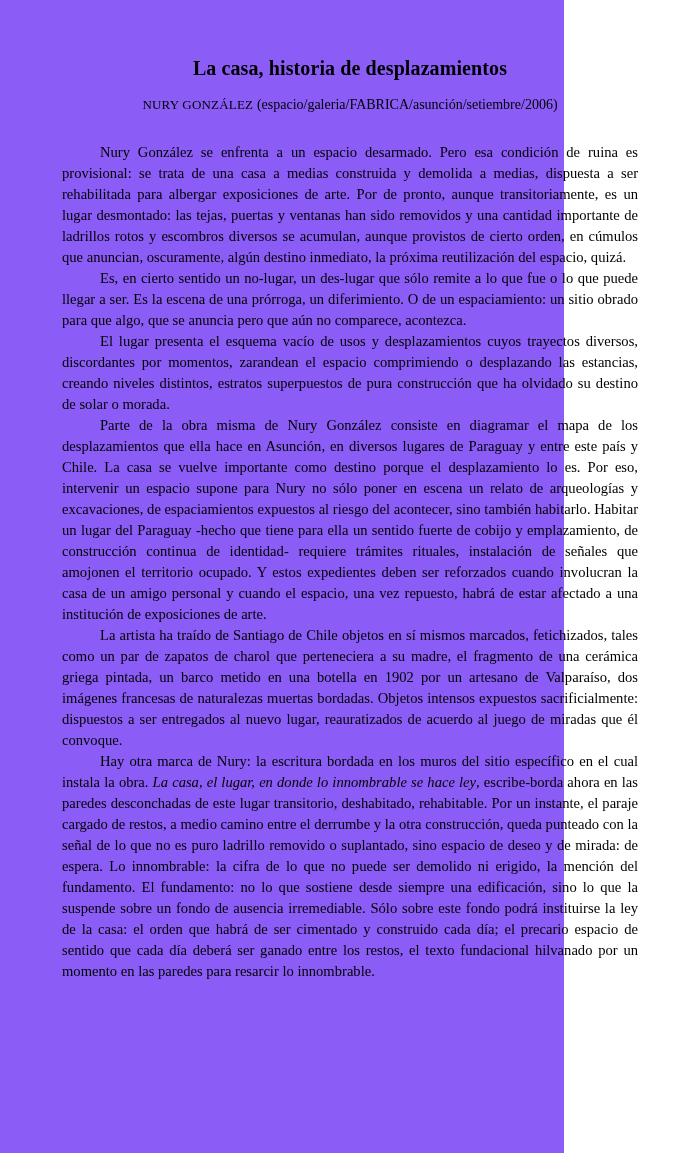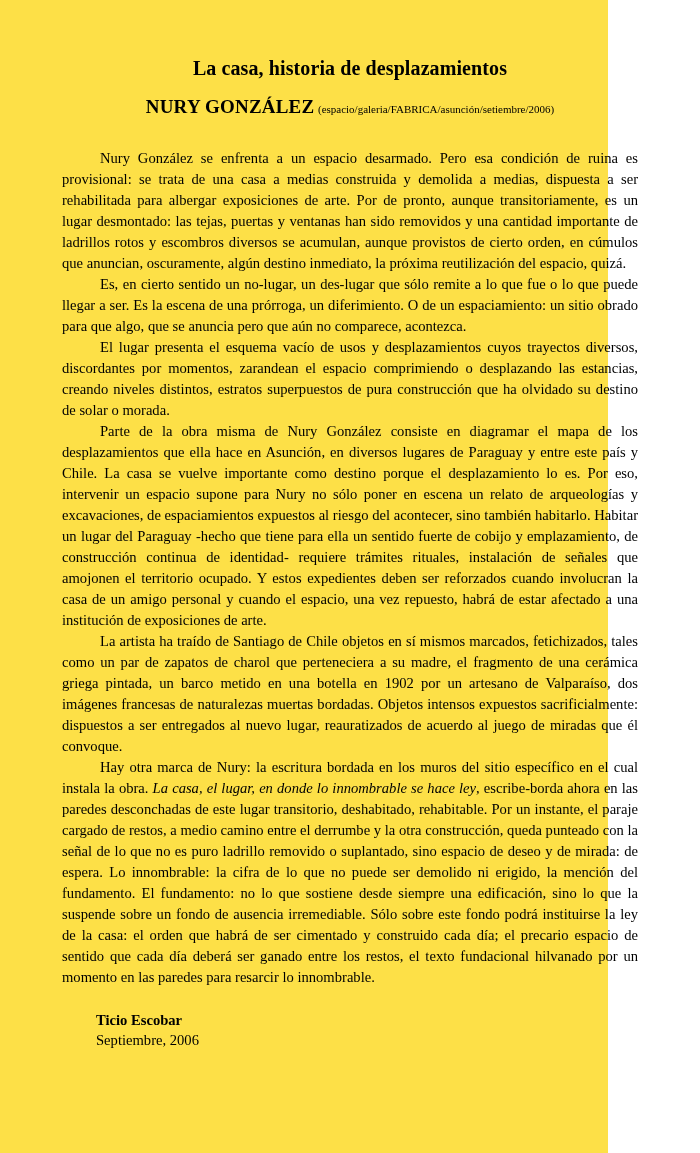--- a/index.html
+++ b/index.html
@@ -9,23 +9,23 @@
   }
   body {
     width: 700px;
     height: 1153px;
     font-family: "Liberation Serif", "DejaVu Serif", serif;
     color: #000000;
     overflow: hidden;
   }
   .page {
     position: relative;
-    width: 608px;
+    width: 564px;
     height: 1153px;
-    background: #fde047;
+    background: #8b5cf6;
     box-sizing: border-box;
     padding: 0;
   }
   .content {
     position: absolute;
     left: 62px;
     top: 0;
     width: 576px;
   }
   .doc-title {
@@ -38,26 +38,26 @@
     line-height: 1.2;
   }
   .byline {
     text-align: center;
     margin: 0;
     padding-top: 15px;
     font-size: 14.5px;
     line-height: 1.3;
   }
   .byline-author {
-    font-weight: bold;
-    font-size: 19px;
+    font-weight: normal;
+    font-size: 13px;
     letter-spacing: 0.2px;
   }
   .byline-meta {
-    font-size: 11px;
+    font-size: 14px;
     font-weight: normal;
   }
   .body-block {
     padding-top: 28px;
   }
   p.para {
     margin: 0;
     text-align: justify;
     text-justify: inter-word;
     font-size: 14.6px;
@@ -104,20 +104,16 @@
       <p class="para">Es, en cierto sentido un no-lugar, un des-lugar que sólo remite a lo que fue o lo que puede llegar a ser. Es la escena de una prórroga, un diferimiento. O de un espaciamiento: un sitio obrado para que algo, que se anuncia pero que aún no comparece, acontezca.</p>
 
       <p class="para">El lugar presenta el esquema vacío de usos y desplazamientos cuyos trayectos diversos, discordantes por momentos, zarandean el espacio comprimiendo o desplazando las estancias, creando niveles distintos, estratos superpuestos de pura construcción que ha olvidado su destino de solar o morada.</p>
 
       <p class="para">Parte de la obra misma de Nury González consiste en diagramar el mapa de los desplazamientos que ella hace en Asunción, en diversos lugares de Paraguay y entre este país y Chile. La casa se vuelve importante como destino porque el desplazamiento lo es. Por eso, intervenir un espacio supone para Nury no sólo poner en escena un relato de arqueologías y excavaciones, de espaciamientos expuestos al riesgo del acontecer, sino también habitarlo. Habitar un lugar del Paraguay -hecho que tiene para ella un sentido fuerte de cobijo y emplazamiento, de construcción continua de identidad- requiere trámites rituales, instalación de señales que amojonen el territorio ocupado. Y estos expedientes deben ser reforzados cuando involucran la casa de un amigo personal y cuando el espacio, una vez repuesto, habrá de estar afectado a una institución de exposiciones de arte.</p>
 
       <p class="para">La artista ha traído de Santiago de Chile objetos en sí mismos marcados, fetichizados, tales como un par de zapatos de charol que perteneciera a su madre, el fragmento de una cerámica griega pintada, un barco metido en una botella en 1902 por un artesano de Valparaíso, dos imágenes francesas de naturalezas muertas bordadas. Objetos intensos expuestos sacrificialmente: dispuestos a ser entregados al nuevo lugar, reauratizados de acuerdo al juego de miradas que él convoque.</p>
 
       <p class="para"><span>Hay otra marca de Nury: la escritura bordada en los muros del sitio específico en el cual instala la obra. </span><span class="it">La casa, el lugar, en donde lo innombrable se hace ley</span><span>, escribe-borda ahora en las paredes desconchadas de este lugar transitorio, deshabitado, rehabitable. Por un instante, el paraje cargado de restos, a medio camino entre el derrumbe y la otra construcción, queda punteado con la señal de lo que no es puro ladrillo removido o suplantado, sino espacio de deseo y de mirada: de espera. Lo innombrable: la cifra de lo que no puede ser demolido ni erigido, la mención del fundamento. El fundamento: no lo que sostiene desde siempre una edificación, sino lo que la suspende sobre un fondo de ausencia irremediable. Sólo sobre este fondo podrá instituirse la ley de la casa: el orden que habrá de ser cimentado y construido cada día; el precario espacio de sentido que cada día deberá ser ganado entre los restos, el texto fundacional hilvanado por un momento en las paredes para resarcir lo innombrable.</span></p>
 
-      <div class="signature">
-        <span class="sig-name">Ticio Escobar</span>
-        <span class="sig-date">Septiembre, 2006</span>
-      </div>
 
     </div>
   </div>
 </div>
 
 </body></html>

